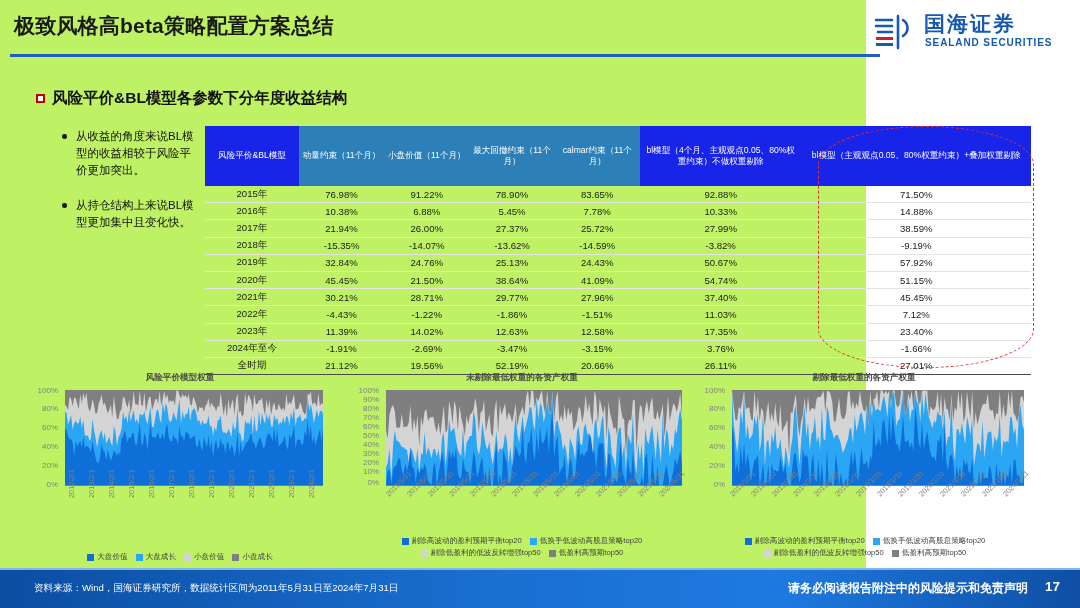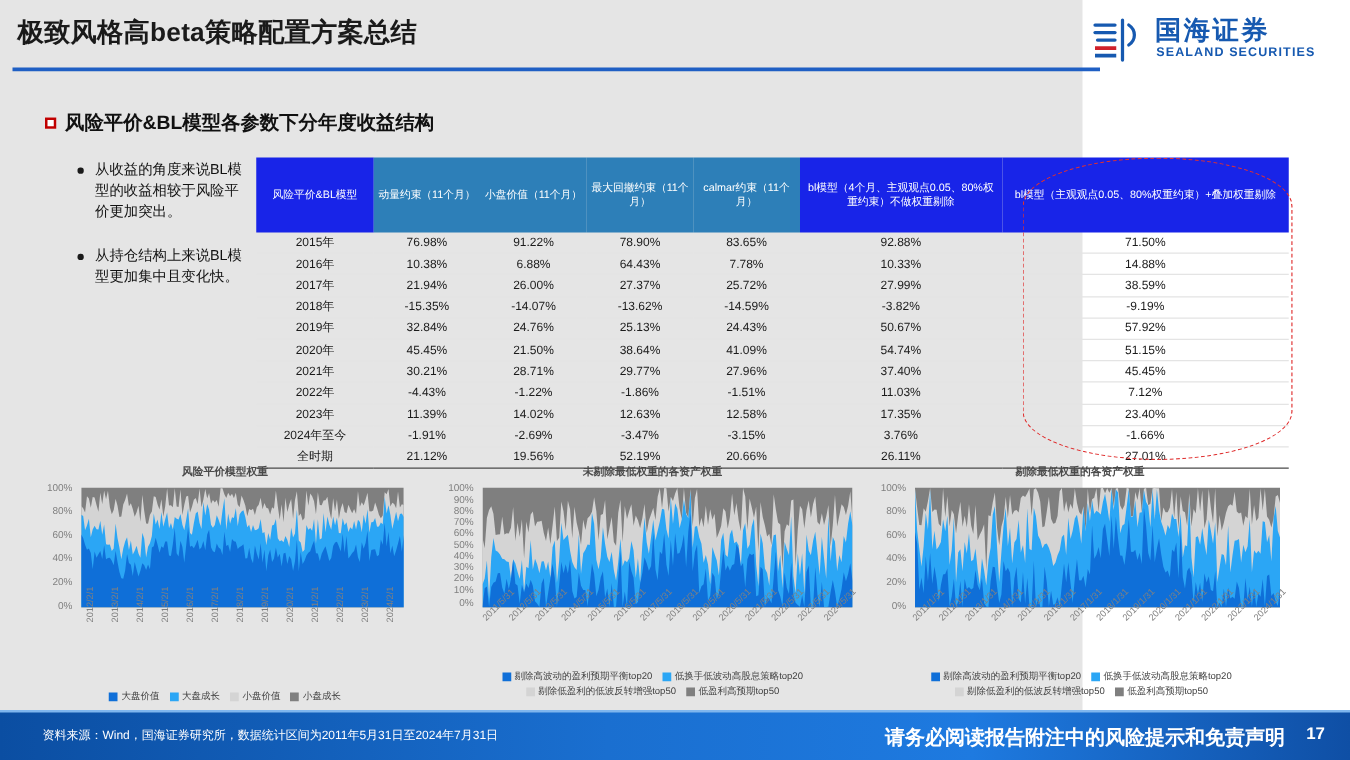--- a/index.html
+++ b/index.html
@@ -1,21 +1,21 @@
 <!DOCTYPE html>
 <html><head>
 <meta charset="utf-8">
 <style>
   * { box-sizing: border-box; margin: 0; padding: 0; }
   html, body {
     width: 1080px; height: 608px;
     font-family: "Liberation Sans", "DejaVu Sans", sans-serif;
     background: #ffffff; overflow: hidden;
   }
-  .slide { position: relative; width: 866px; height: 608px; background: #e5e5e5; }
+  .slide { position: relative; width: 866px; height: 608px; background: #bef264; }
 
   
   .header { position: absolute; left: 0; top: 0; width: 1080px; height: 62px; }
   .slide-title {
     position: absolute; left: 14px; top: 12px;
     font-size: 21px; font-weight: bold; color: #1a1a1a; letter-spacing: .2px;
     white-space: nowrap;
   }
   .title-rule {
     position: absolute; left: 10px; top: 54px; width: 870px; height: 3px;
@@ -86,21 +86,21 @@
   .xaxis-lbl { position: absolute; font-size: 7.4px; color: #808080; white-space: nowrap; }
   .legend { display: flex; flex-wrap: wrap; justify-content: center; gap: 2px 8px; margin-top: 4px; }
   .legend-item { display: flex; align-items: center; gap: 3px; font-size: 7.6px; color: #3f3f3f; white-space: nowrap; }
   .swatch { width: 7px; height: 7px; display: inline-block; }
 
   
   .footer { position: absolute; left: 0; top: 568px; width: 1080px; height: 40px;
     background: linear-gradient(90deg, #0b4ea2 0%, #1a6fd0 45%, #1e7ae0 72%, #0f4fa5 100%); }
   .footer-top-line { position: absolute; left: 0; top: 0; width: 1080px; height: 1.5px; background: #7fb6ee; }
   .footer-src { position: absolute; left: 34px; top: 14px; font-size: 9.6px; color: #fff; white-space: nowrap; }
-  .footer-note { position: absolute; right: 52px; top: 12px; font-size: 16px; font-weight: bold; color: #fff; white-space: nowrap; }
+  .footer-note { position: absolute; right: 52px; top: 12px; font-size: 12px; font-weight: bold; color: #fff; white-space: nowrap; }
   .footer-page { position: absolute; right: 20px; top: 11px; font-size: 13.5px; font-weight: bold; color: #fff; }
 </style>
 </head>
 <body>
 
 <div class="slide">
 
   <div class="header">
     <div class="slide-title">极致风格高beta策略配置方案总结</div>
     <div class="title-rule"></div>
@@ -155,21 +155,21 @@
             <td>91.22%</td>
             <td>78.90%</td>
             <td>83.65%</td>
             <td>92.88%</td>
             <td>71.50%</td>
           </tr>
         <tr>
             <td>2016年</td>
             <td>10.38%</td>
             <td>6.88%</td>
-            <td>64.43%</td>
+            <td>5.45%</td>
             <td>7.78%</td>
             <td>10.33%</td>
             <td>14.88%</td>
           </tr>
         <tr>
             <td>2017年</td>
             <td>21.94%</td>
             <td>26.00%</td>
             <td>27.37%</td>
             <td>25.72%</td>

